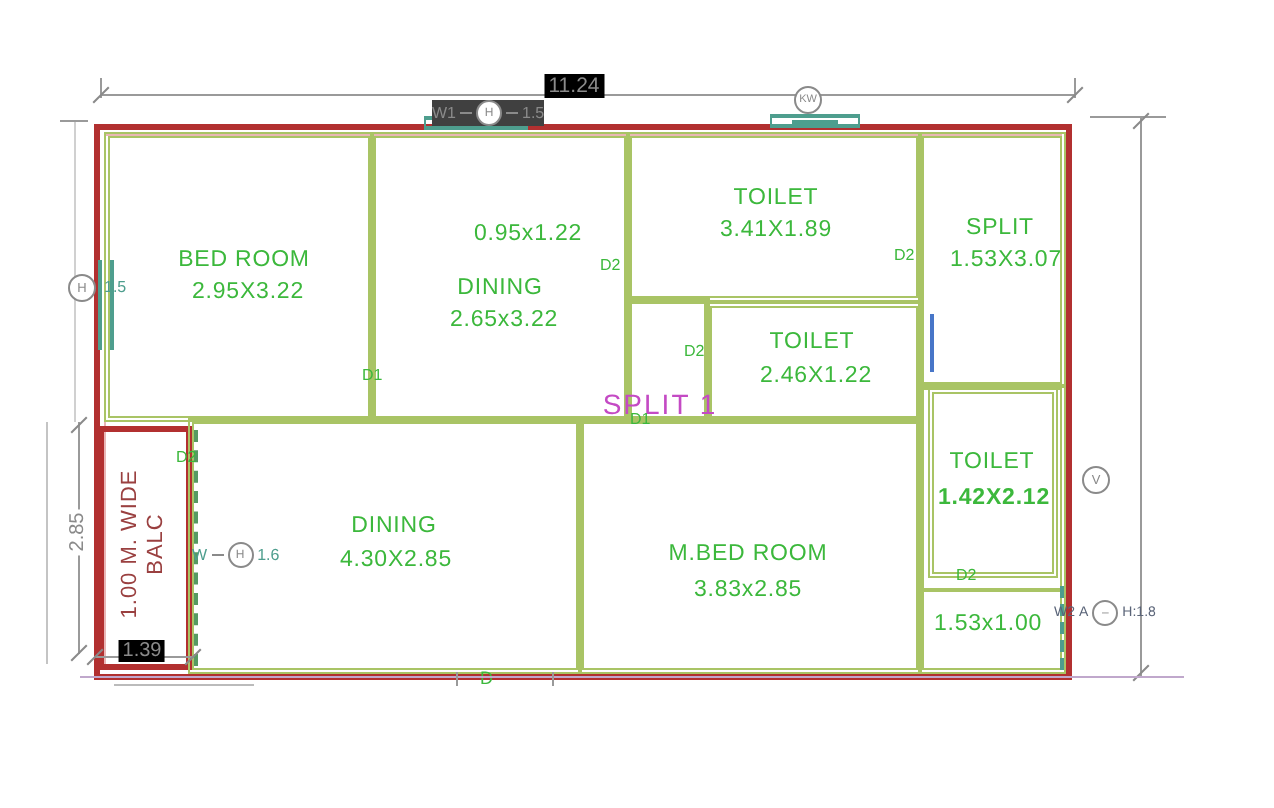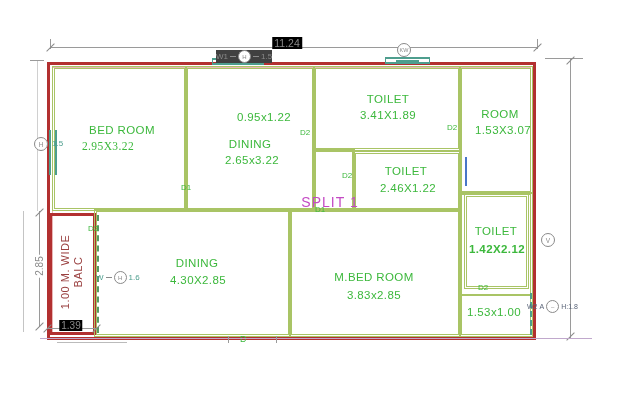--- a/index.html
+++ b/index.html
@@ -81,27 +81,27 @@
   <div class="winh" style="left:385px;top:57px;width:45px;">
       <div></div>
     </div>
   <div class="winv" style="left:49px;top:130px;height:45px;"></div>
   <div class="winv" style="left:55px;top:130px;height:45px;"></div>
   <div class="dashv" style="left:97px;top:215px;height:118px;"></div>
   <div class="dashv2" style="left:530px;top:293px;height:42px;"></div>
   <div class="bluev" style="left:465px;top:157px;height:29px;"></div>
 
   <span class="rl" style="left:122px;top:124px;text-align:center;">BED ROOM</span>
-  <span class="rl" style="left:108px;top:140px;font-family:Liberation Serif, serif;">2.95X3.22</span>
+  <span class="rl" style="left:124px;top:140px;">2.95X3.22</span>
   <span class="rl" style="left:264px;top:111px;">0.95x1.22</span>
   <span class="rl" style="left:250px;top:138px;">DINING</span>
   <span class="rl" style="left:252px;top:154px;">2.65x3.22</span>
   <span class="rl" style="left:388px;top:93px;">TOILET</span>
   <span class="rl" style="left:388px;top:109px;">3.41X1.89</span>
-  <span class="rl" style="left:500px;top:108px;">ROOM</span>
+  <span class="rl" style="left:500px;top:108px;">SPLIT</span>
   <span class="rl" style="left:503px;top:124px;">1.53X3.07</span>
   <span class="rl" style="left:406px;top:165px;">TOILET</span>
   <span class="rl" style="left:408px;top:182px;">2.46X1.22</span>
   <span class="rl" style="left:197px;top:257px;">DINING</span>
   <span class="rl" style="left:198px;top:274px;">4.30X2.85</span>
   <span class="rl" style="left:374px;top:271px;">M.BED ROOM</span>
   <span class="rl" style="left:374px;top:289px;">3.83x2.85</span>
   <span class="rl" style="left:496px;top:225px;">TOILET</span>
   <span class="rl" style="left:497px;top:243px;font-weight:bold;">1.42X2.12</span>
   <span class="rl" style="left:494px;top:306px;">1.53x1.00</span>

